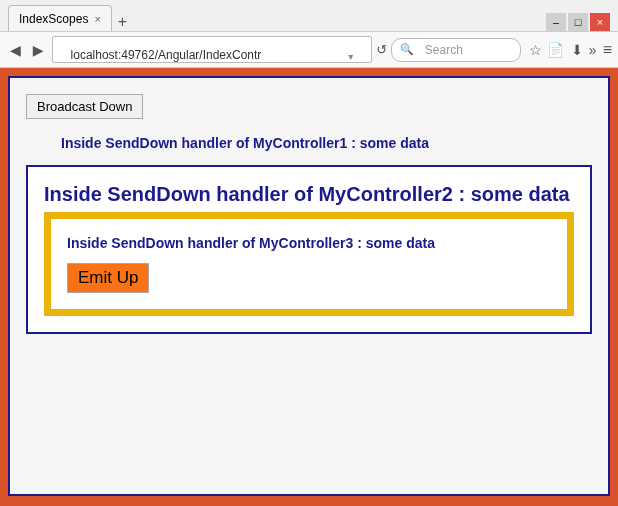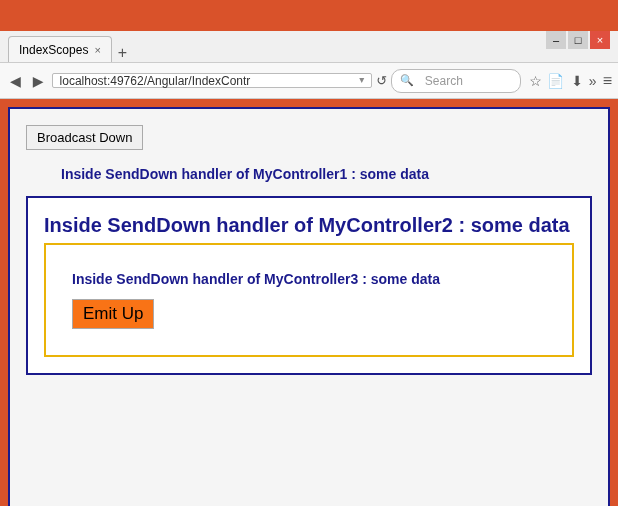--- a/index.html
+++ b/index.html
@@ -3,24 +3,23 @@
   <meta charset="utf-8">
   <style>
     * { margin: 0; padding: 0; box-sizing: border-box; }
     body { font-family: Arial, sans-serif; background: #d9522a; width: 618px; height: 506px; overflow: hidden; }
 
     
     .title-bar {
       background: #f0f0f0;
       height: 32px;
       display: flex;
-      align-items: flex-start;
+      align-items: flex-end;
       padding: 0 8px;
       border-bottom: 1px solid #ccc;
-      margin-top: 31px;
     }
     .tab-area {
       display: flex;
       align-items: flex-end;
       flex: 1;
       height: 100%;
     }
     .tab {
       background: #f5f5f5;
       border: 1px solid #bbb;
@@ -79,24 +78,24 @@
       border: none;
       font-size: 14px;
       cursor: pointer;
       color: #555;
       padding: 2px 4px;
     }
     .url-box {
       background: white;
       border: 1px solid #bbb;
       border-radius: 2px;
-      height: 15px;
-      display: flex;
-      align-items: flex-start;
-      padding: 0 7px;
+      height: 27px;
+      display: flex;
+      align-items: flex-end;
+      padding: 0 18px;
       font-size: 12px;
       flex: 1;
       gap: 4px;
     }
     .url-text { flex: 1; font-size: 12px; color: #333; }
     .url-dropdown { color: #888; font-size: 10px; }
     .refresh-btn { color: #555; font-size: 13px; cursor: pointer; }
     .search-box {
       background: white;
       border: 1px solid #bbb;
@@ -152,22 +151,22 @@
     }
 
     .handler-text-2 {
       font-size: 20px;
       font-weight: bold;
       color: #1a1a8c;
       margin-bottom: 6px;
     }
 
     .nested-box-2 {
-      border: 2px solid #eab308;
-      padding: 26px;
+      border: 7px solid #eab308;
+      padding: 16px;
       background: white;
     }
 
     .handler-text-3 {
       font-size: 14px;
       font-weight: bold;
       color: #1a1a8c;
       margin-bottom: 12px;
     }
 

